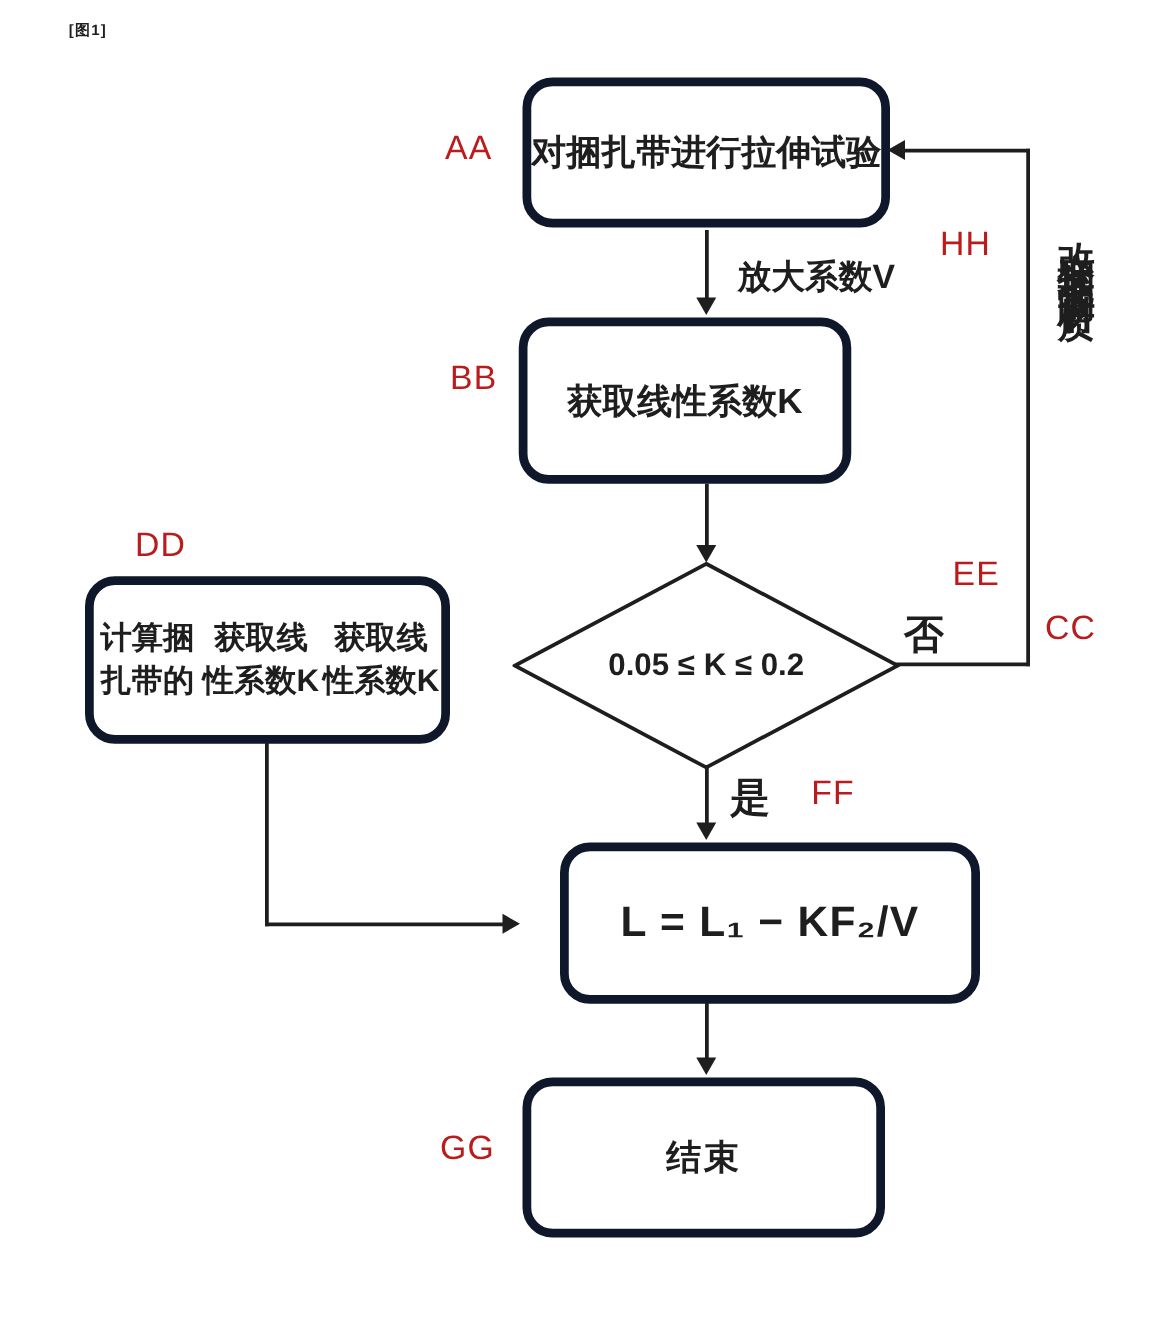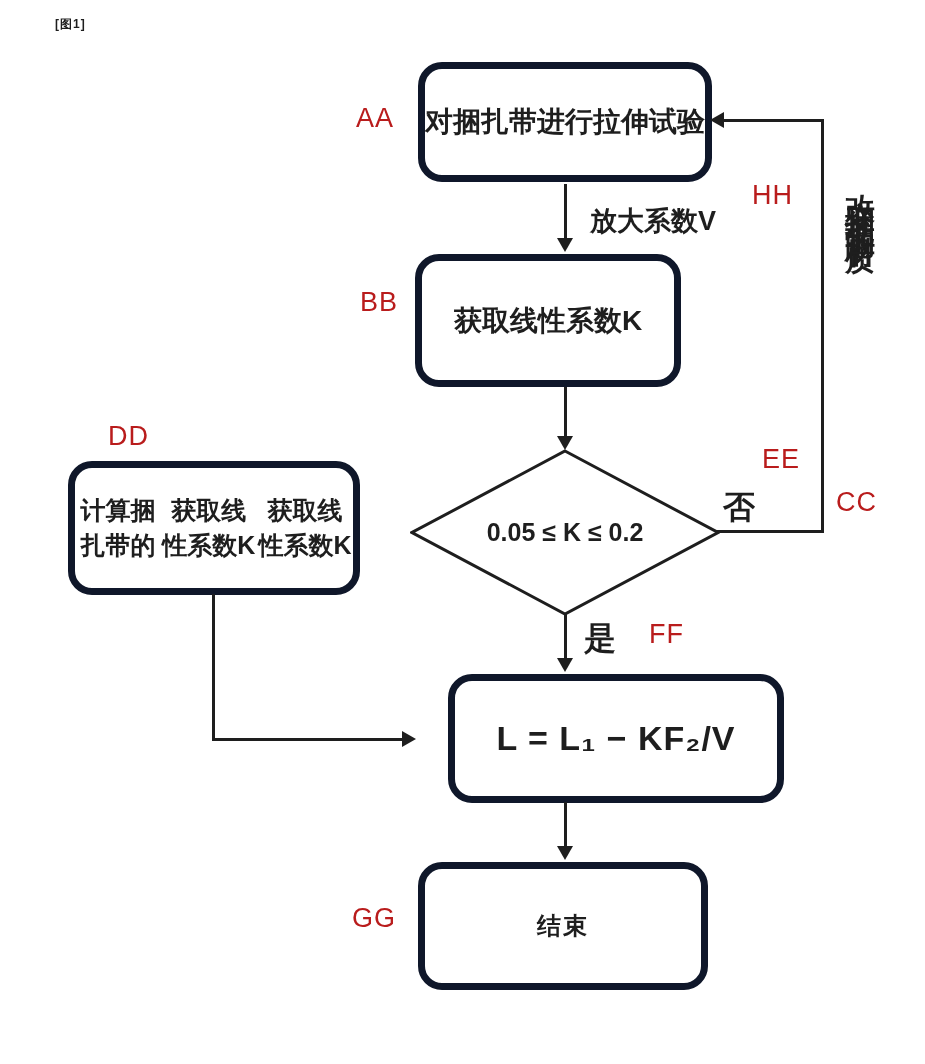--- a/index.html
+++ b/index.html
@@ -34,21 +34,21 @@
     display: flex;
     align-items: center;
     justify-content: center;
     text-align: center;
     font-weight: bold;
   }
   .node-aa   { left: 418px; top: 62px;  width: 294px; height: 120px; font-size: 28px; line-height: 1.5; }
   .node-bb   { left: 415px; top: 254px; width: 266px; height: 133px; font-size: 28px; }
   .node-dd   { left: 68px;  top: 461px; width: 292px; height: 134px; font-size: 25px; line-height: 1.42; }
   .node-form { left: 420px; top: 674px; width: 336px; height: 129px; font-size: 34px; letter-spacing: 1px; margin-left: 28px; }
-  .node-gg   { left: 418px; top: 862px; width: 290px; height: 128px; font-size: 24px; letter-spacing: 2px; }
+  .node-gg   { left: 418px; top: 862px; width: 290px; height: 128px; font-size: 28px; letter-spacing: 2px; }
   
   .diamond-wrap {
     position: absolute;
     left: 410px; top: 449px;
     width: 310px; height: 167px;
   }
   .diamond-wrap svg { display: block; }
   .diamond-text {
     position: absolute;
     left: 0; top: 0;

